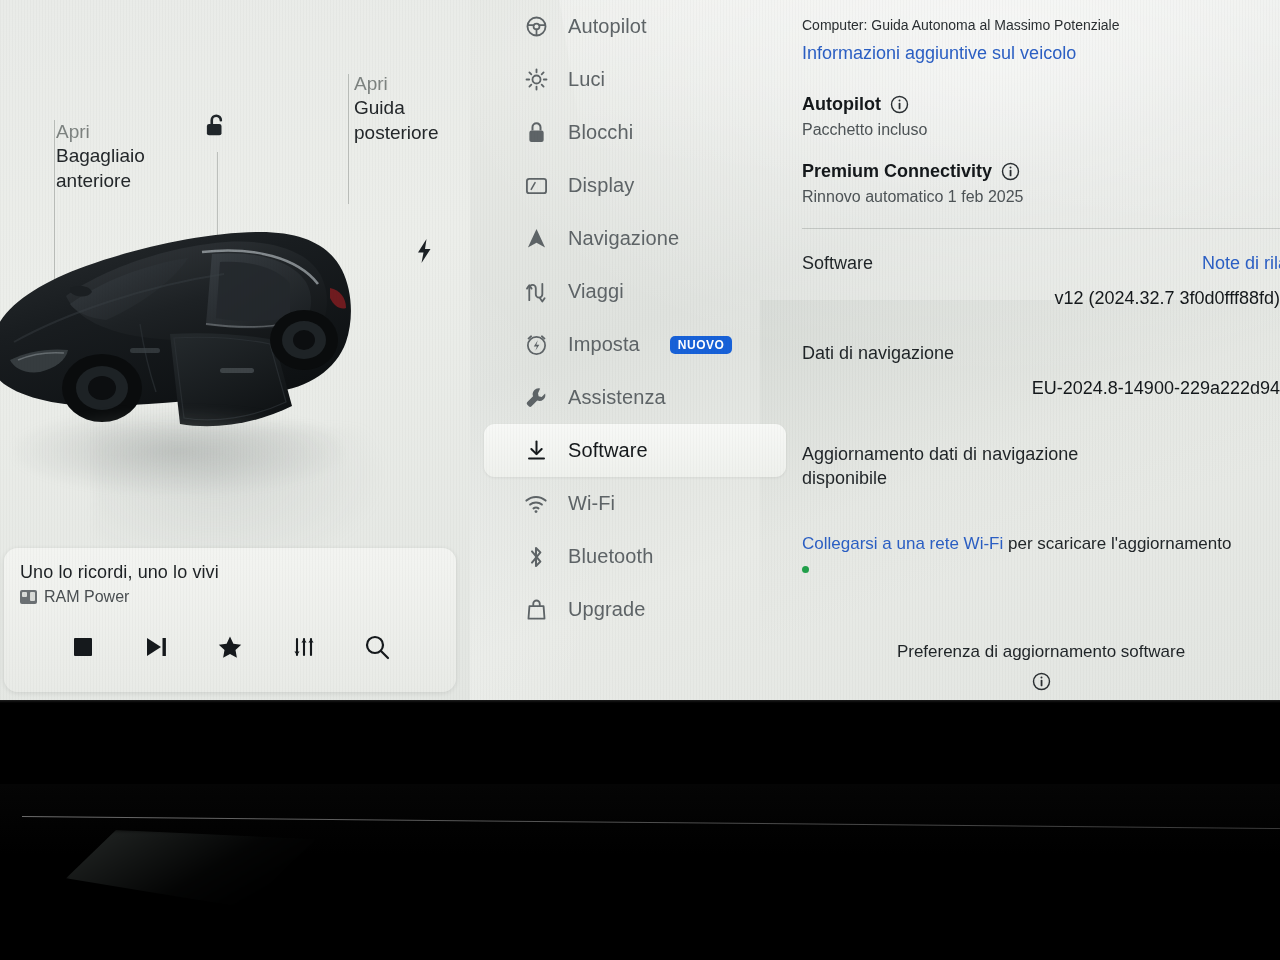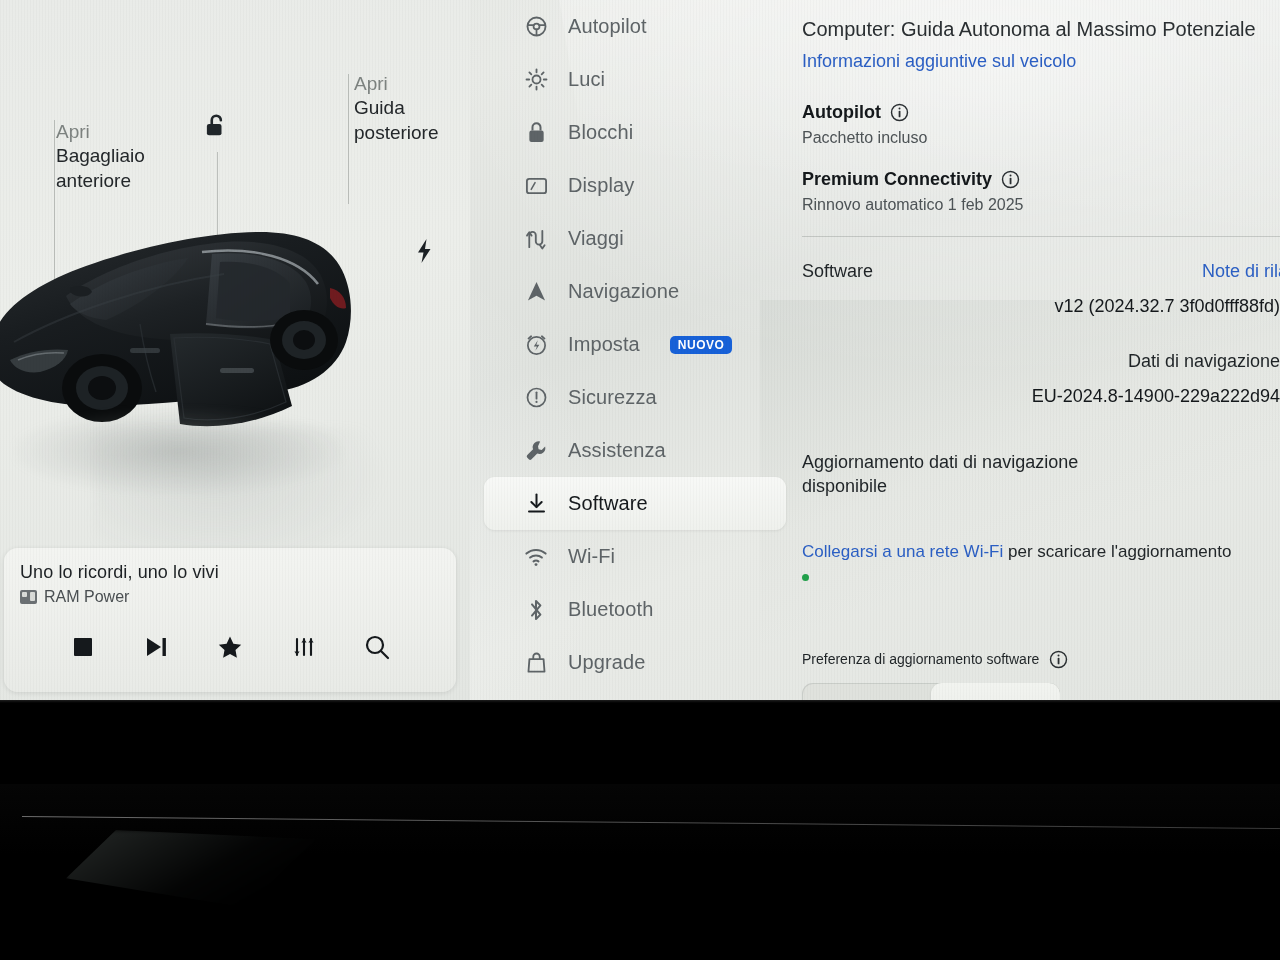--- a/index.html
+++ b/index.html
@@ -110,35 +110,35 @@
     display:inline-block; background:#1761d8; color:#fff;
     font-size:12px; font-weight:700; letter-spacing:.5px;
     padding:3px 8px 3px 8px; border-radius:5px; margin-left:10px; line-height:1;
   }
 
   
   .detail{
     position:absolute; left:800px; top:0; width:480px; height:700px;
     padding:16px 0 0 2px; overflow:hidden;
   }
-  .d-head{ font-size:20px; color:#2a2f32; line-height:1.35; white-space:nowrap; }
+  .d-head{ font-size:14px; color:#2a2f32; line-height:1.35; white-space:nowrap; }
   .d-link{ font-size:18px; color:#2b5fc4; font-weight:500; line-height:1.4; cursor:pointer; white-space:nowrap; }
   .d-sect-title{ font-size:18px; font-weight:700; color:#14181b; display:flex; align-items:center; gap:9px; }
   .d-sub{ font-size:16px; color:#4d5356; margin-top:6px; }
   .hr{ height:1px; background:rgba(120,126,124,0.32); margin:16px 0 0 0; }
   .info-ic{ width:19px; height:19px; flex:none; cursor:pointer; }
   .d-row-between{ display:flex; align-items:flex-start; justify-content:space-between; }
   .d-label{ font-size:18px; color:#1f2427; font-weight:400; }
   .d-value{ font-size:18px; color:#14181b; font-weight:400; margin-top:14px;text-align:right; }
   .d-note{ font-size:18px; color:#1f2427; line-height:1.32; }
   .relnotes{ font-size:18px; color:#2b5fc4; font-weight:500; white-space:nowrap; cursor:pointer; }
   .wifi-line{ font-size:17px; color:#22272a; line-height:1.35; }
   .wifi-line a{ color:#2b5fc4; font-weight:500; text-decoration:none; cursor:pointer; }
   .greendot{ width:7px; height:7px; border-radius:50%; background:#21a04a; margin-top:10px; }
-  .pref-title{ font-size:14px; color:#1f2427; display:flex; align-items:center; gap:10px; }
+  .pref-title{ font-size:17px; color:#1f2427; display:flex; align-items:center; gap:10px;flex-direction:column; }
   .segctl{
     margin-top:14px; width:258px; height:58px; display:flex;
     border-radius:11px; overflow:hidden;
     background: rgba(222,225,220,0.85);
     box-shadow: inset 0 0 0 1px rgba(150,156,152,0.30);
   }
   .seg{ flex:1; display:flex; align-items:center; justify-content:center; font-size:19px; cursor:pointer; }
   .seg.off{ color:#868c8a; }
   .seg.on{
     color:#14181b; font-weight:600;
@@ -387,60 +387,50 @@
           <svg width="23" height="20" viewBox="0 0 24 20">
             <rect x="2" y="2.5" width="20" height="15" rx="2.4" fill="none" stroke="#5e6467" stroke-width="1.9"></rect>
             <path d="M6.5 13.5 L10.5 6.5" stroke="#5e6467" stroke-width="1.6" stroke-linecap="round"></path>
           </svg>
         </span>
         <span class="nl">Display</span>
       </div>
 
       <div class="navitem">
         <span class="ni">
+          <svg width="21" height="23" viewBox="0 0 22 24">
+            <path d="M11 2 L20 21.5 L11 16.4 L2 21.5 Z" fill="#5e6467"></path>
+          </svg>
+        </span>
+        <span class="nl">Navigazione</span>
+      </div>
+
+      <div class="navitem">
+        <span class="ni">
           <svg width="22" height="23" viewBox="0 0 22 24">
             <path d="M4 21 V8.5 a3.4 3.4 0 0 1 6.8 0 V15 a3.4 3.4 0 0 0 6.8 0 V4" fill="none" stroke="#5e6467" stroke-width="1.9" stroke-linecap="round"></path>
             <path d="M1.6 9 L4 5.4 L6.4 9" fill="none" stroke="#5e6467" stroke-width="1.9" stroke-linecap="round" stroke-linejoin="round"></path>
             <path d="M15.2 19 L17.6 22.4 L20 19" fill="none" stroke="#5e6467" stroke-width="1.9" stroke-linecap="round" stroke-linejoin="round"></path>
           </svg>
         </span>
         <span class="nl">Viaggi</span>
       </div>
 
       <div class="navitem">
         <span class="ni">
-          <svg width="21" height="23" viewBox="0 0 22 24">
-            <path d="M11 2 L20 21.5 L11 16.4 L2 21.5 Z" fill="#5e6467"></path>
-          </svg>
-        </span>
-        <span class="nl">Navigazione</span>
-      </div>
-
-      <div class="navitem">
-        <span class="ni">
           <svg width="23" height="23" viewBox="0 0 24 24">
             <circle cx="12" cy="13" r="9" fill="none" stroke="#5e6467" stroke-width="1.8"></circle>
             <path d="M13.3 7.5 L9.2 14 h3.2 l-1.6 4.6 L15 12.2 h-3.1 Z" fill="#5e6467"></path>
             <path d="M6.4 3.4 L3.6 5.8 M17.6 3.4 L20.4 5.8" stroke="#5e6467" stroke-width="1.8" stroke-linecap="round"></path>
           </svg>
         </span>
         <span class="nl">Imposta</span>
         <span class="badge-new">NUOVO</span>
       </div>
 
-      <div class="navitem">
-        <span class="ni">
-          <svg width="23" height="23" viewBox="0 0 24 24">
-            <circle cx="12" cy="12" r="9.4" fill="none" stroke="#5e6467" stroke-width="1.8"></circle>
-            <line x1="12" y1="6.6" x2="12" y2="13.2" stroke="#5e6467" stroke-width="1.9" stroke-linecap="round"></line>
-            <circle cx="12" cy="16.6" r="1.15" fill="#5e6467"></circle>
-          </svg>
-        </span>
-        <span class="nl">Sicurezza</span>
-      </div>
 
       <div class="navitem">
         <span class="ni">
           <svg width="23" height="23" viewBox="0 0 24 24">
             <path d="M15.8 2.6 a6.2 6.2 0 0 0 -7.4 8.2 L2.4 16.8 a2 2 0 0 0 0 2.8 l1.6 1.6 a2 2 0 0 0 2.8 0 l6 -6 a6.2 6.2 0 0 0 8.2 -7.4 l-3.6 3.6 -3.2 -0.6 -0.6 -3.2 Z" fill="#5e6467"></path>
           </svg>
         </span>
         <span class="nl">Assistenza</span>
       </div>
 
@@ -518,21 +508,21 @@
       <div class="d-sub">Rinnovo automatico 1 feb 2025</div>
 
       <div class="hr" style="margin-top:22px; width:478px;"></div>
 
       <div class="d-row-between" style="margin-top:24px; padding-right:0;">
         <span class="d-label">Software</span>
         <span class="relnotes" style="margin-right:-8px;">Note di rila</span>
       </div>
       <div class="d-value">v12 (2024.32.7 3f0d0fff88fd)</div>
 
-      <div class="d-label" style="margin-top:34px;text-align:right;">Dati di navigazione</div>
+      <div class="d-label" style="margin-top:34px;">Dati di navigazione</div>
       <div class="d-value">EU-2024.8-14900-229a222d94</div>
 
       <div class="d-note" style="margin-top:44px;">Aggiornamento dati di navigazione</div>
       <div class="d-note">disponibile</div>
 
       <div class="wifi-line" style="margin-top:42px;">
         <a>Collegarsi a una rete Wi-Fi</a><span> per scaricare l'aggiornamento</span>
       </div>
       <div class="greendot"></div>
 

